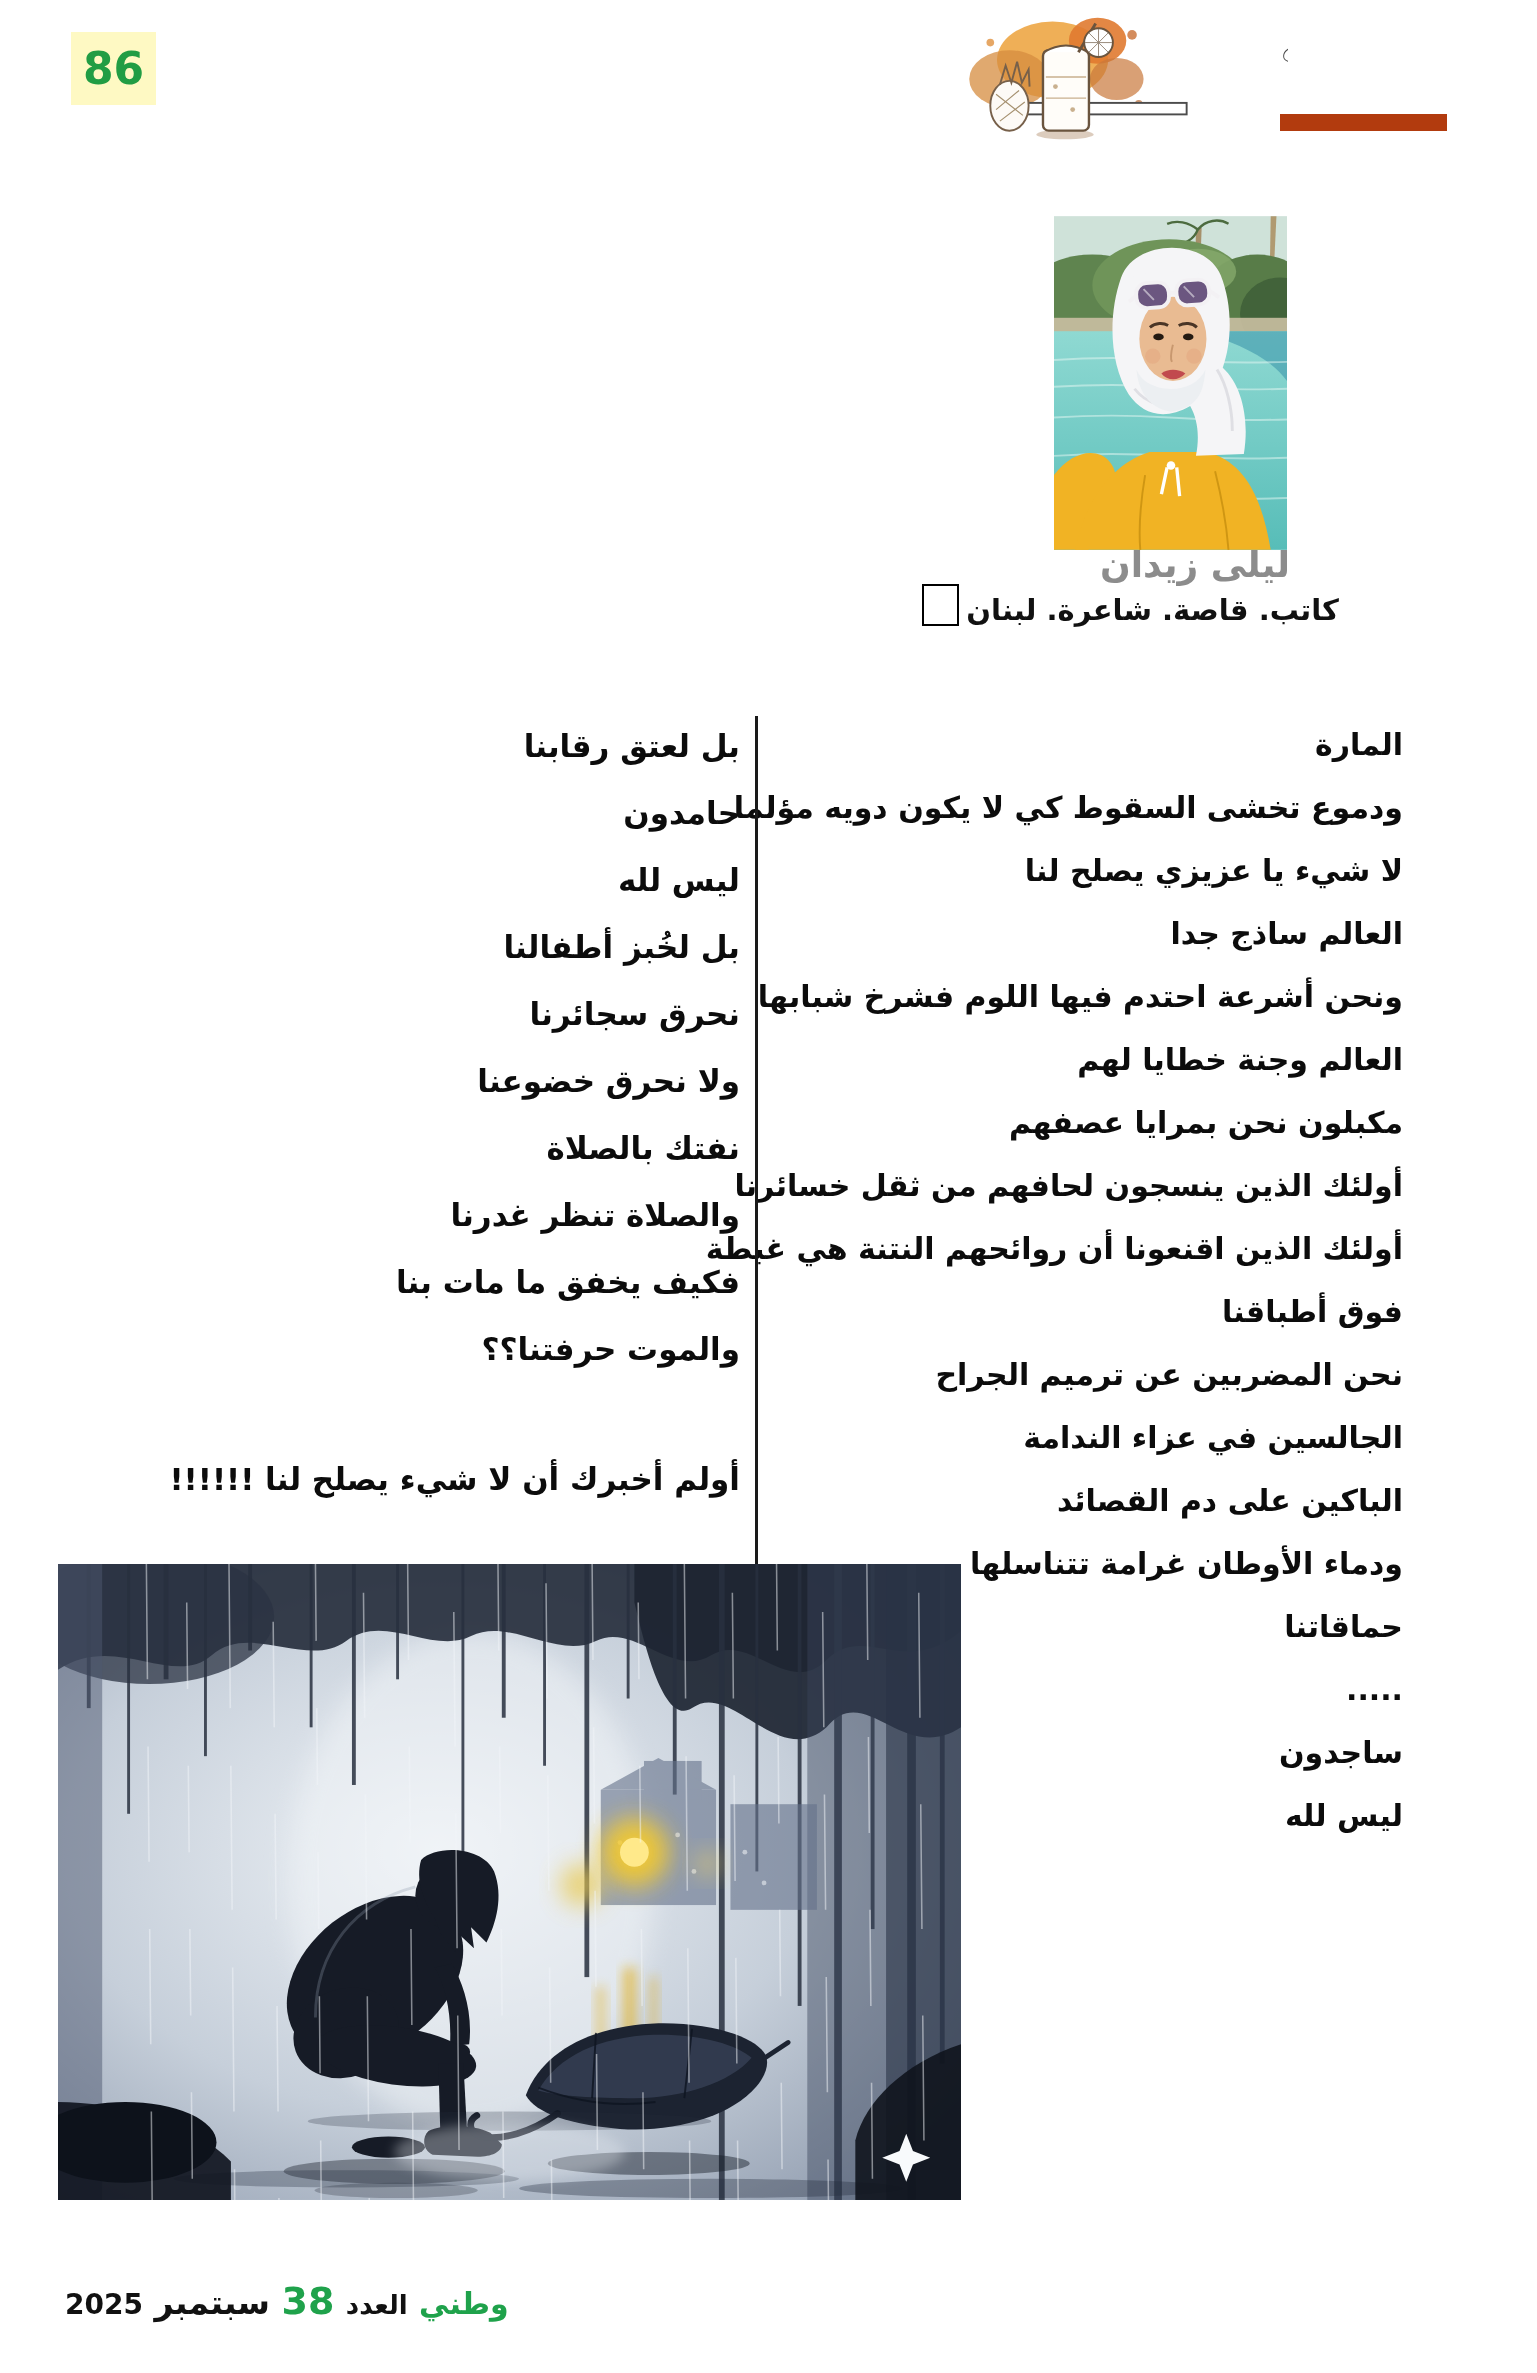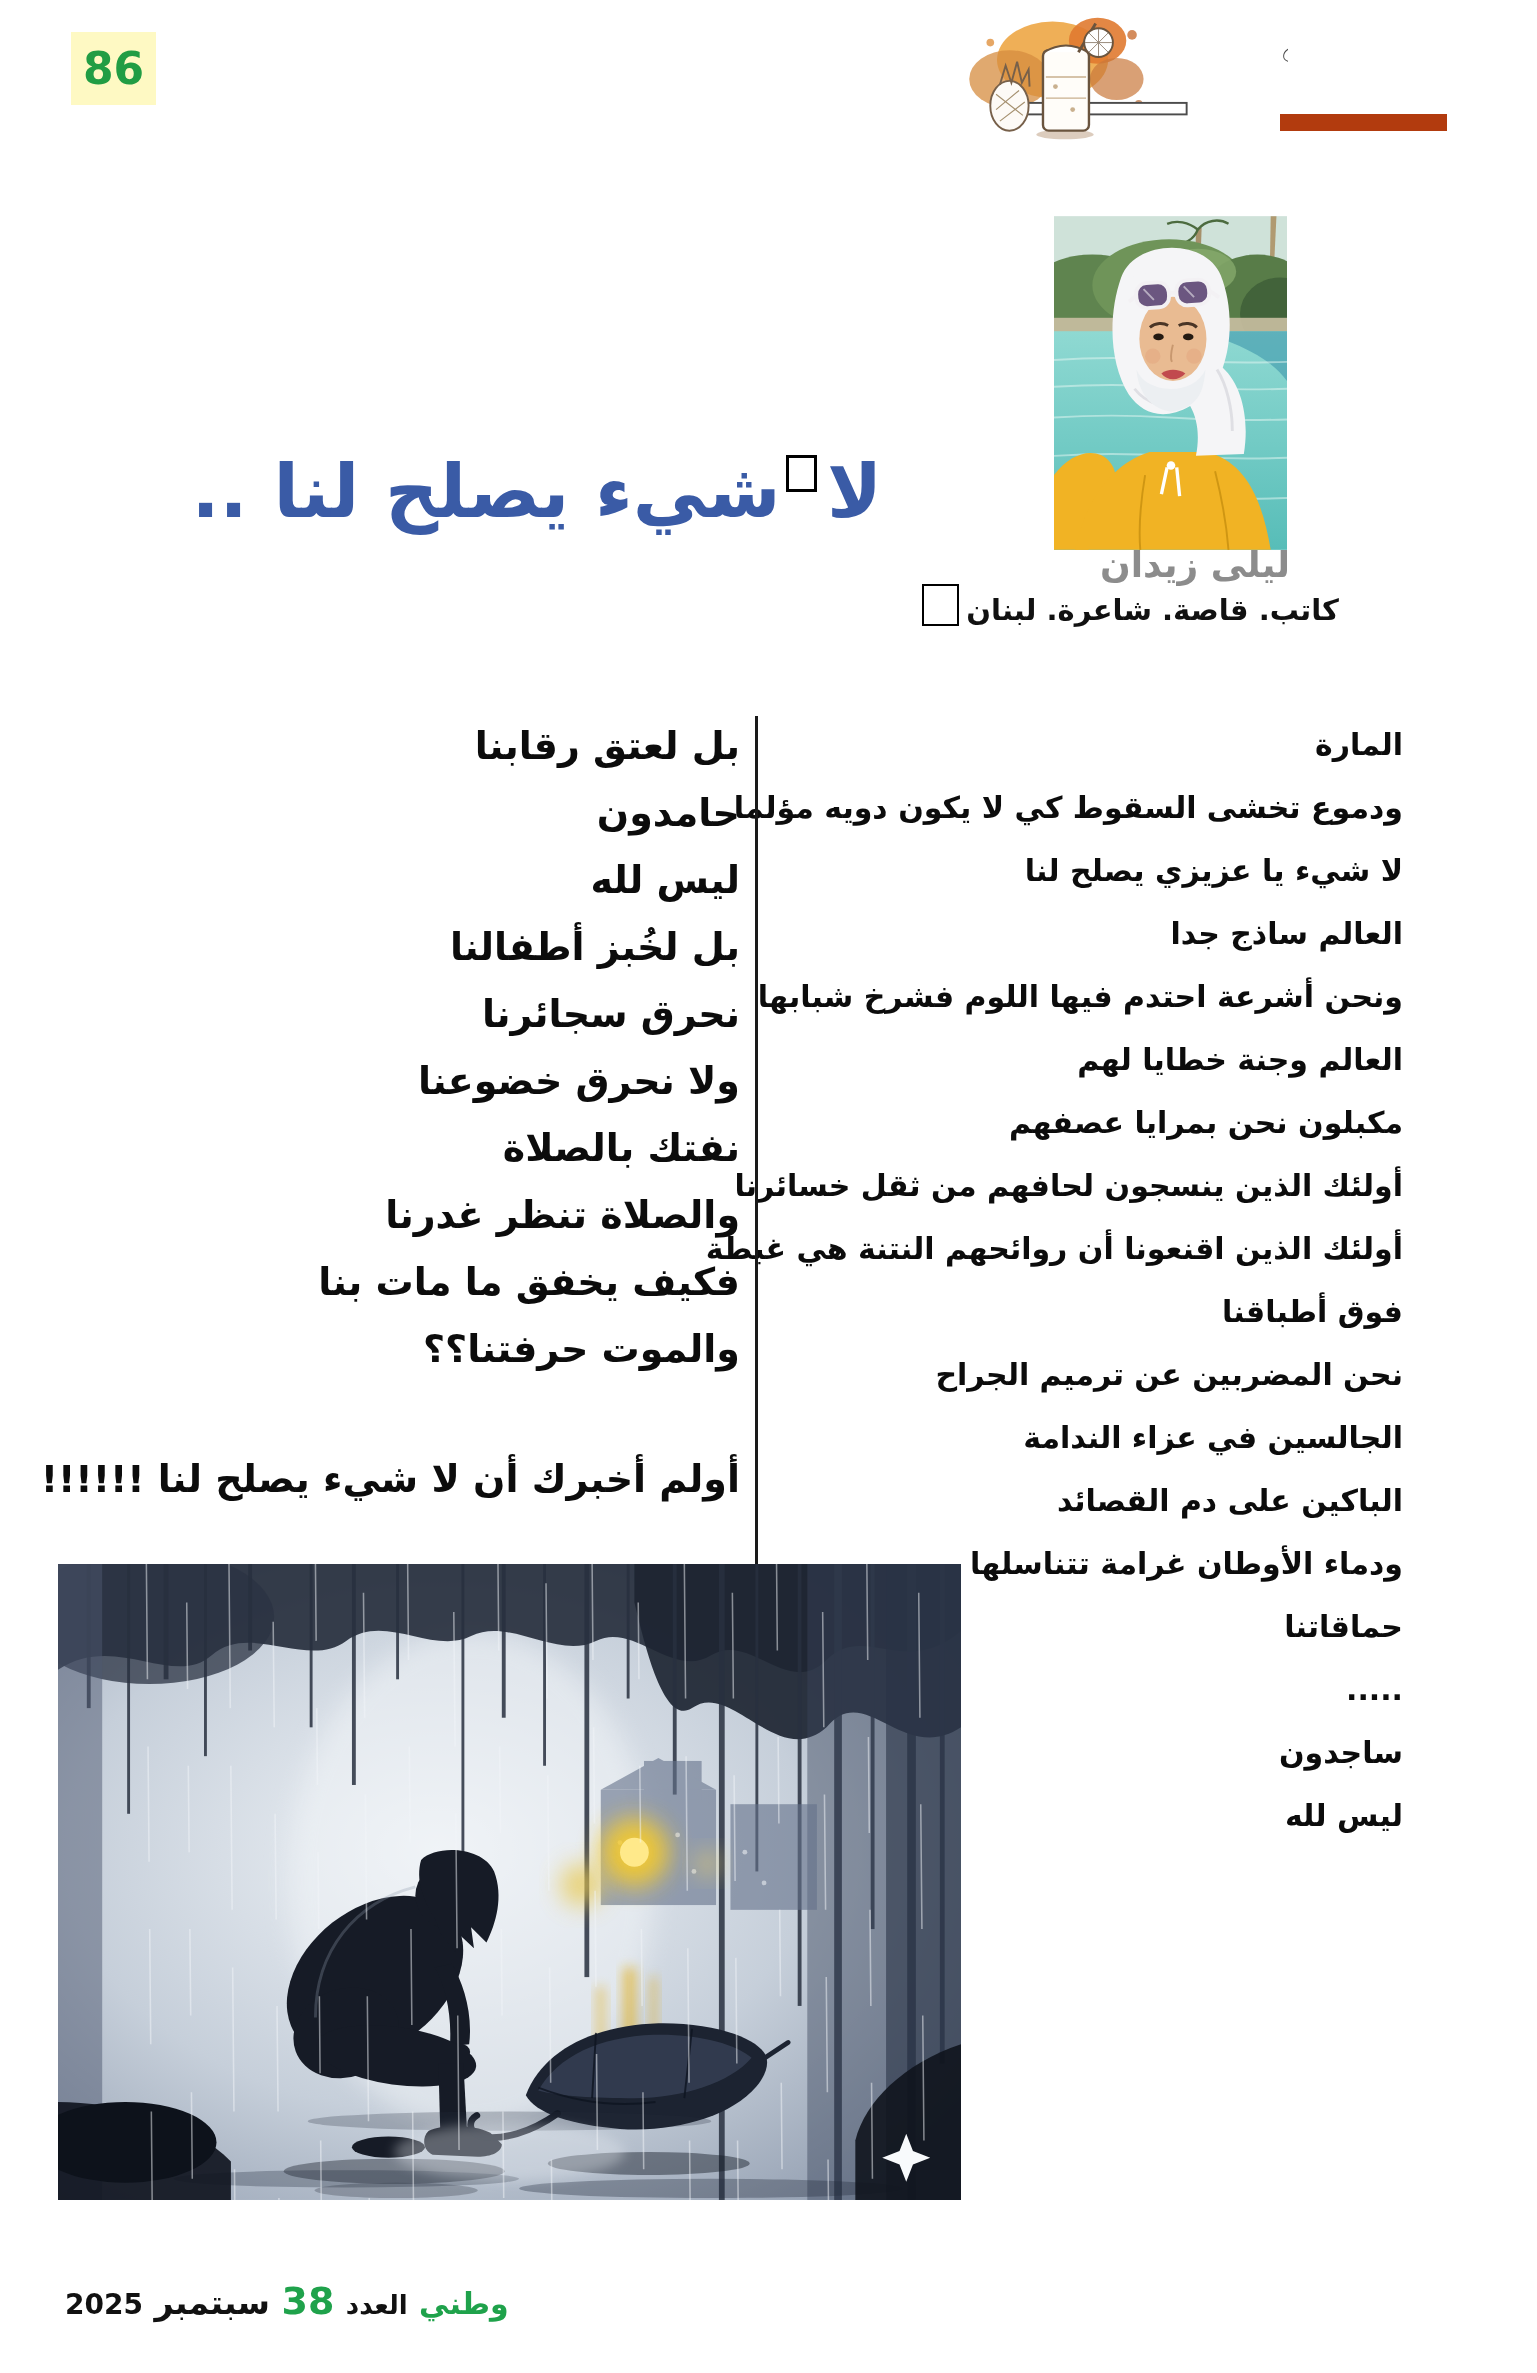--- a/index.html
+++ b/index.html
@@ -18,21 +18,21 @@
   .author-bio{position:absolute;right:198px;top:584px;font-size:29px;font-weight:bold;color:#111;white-space:nowrap;}
   .tofu-sm{display:inline-block;width:33px;height:38px;border:2.9px solid #000;vertical-align:-5.8px;margin-inline-start:7.7px;}
   
   .main-title{position:absolute;right:655px;top:448px;font-size:74px;font-weight:bold;color:#3A5BA6;
               white-space:nowrap;direction:rtl;}
   .tofu-lg{display:inline-block;width:25px;height:31px;border:3.8px solid #000;vertical-align:25px;margin:0 9.6px 0 5.8px;}
   
   .poem-col{position:absolute;text-align:right;color:#0c0c0c;font-weight:bold;}
   .poem-right{top:713px;right:134px;width:634px;font-size:30px;}
   .poem-right .poem-line{height:63px;line-height:63px;white-space:nowrap;}
-  .poem-left{top:713px;right:797px;width:596px;font-size:38px;}
+  .poem-left{top:713px;right:797px;width:596px;font-size:31px;}
   .poem-left .poem-line{height:67px;line-height:67px;white-space:nowrap;}
   .poem-left .poem-line:last-child{margin-top:63px;}
   .col-divider{position:absolute;left:755px;top:716px;width:2.9px;height:850px;background:#1a1a1a;}
   
   .art-svg{position:absolute;left:58px;top:1564px;width:903px;height:636px;}
   
   .footer{position:absolute;left:65px;top:2279px;display:flex;direction:rtl;align-items:baseline;gap:11.5px;white-space:nowrap;}
   .footer .f-mag{color:#1FA24B;font-size:30px;font-weight:bold;}
   .footer .f-lbl{color:#111;font-size:26px;font-weight:bold;}
   .footer .f-num{color:#1FA24B;font-size:38px;font-weight:bold;}
@@ -131,23 +131,20 @@
       <path d="M118 262 L112 290 M128 262 L131 292" stroke="#fff" stroke-width="3.5"></path>
       <circle cx="122" cy="260" r="4.5" fill="#fff"></circle>
     </g>
   </svg>
 
   <div class="author-name">ليلى زيدان</div>
   <div class="author-bio">
     <span>كاتب. قاصة. شاعرة. لبنان</span><span class="tofu-sm"></span>
   </div>
 
-  <div class="main-title">
-    <span>لا</span><span class="tofu-lg"></span><span>شيء يصلح لنا ..</span>
-  </div>
 
   <div class="poem-col poem-right">
       <div class="poem-line">المارة</div>
       <div class="poem-line">ودموع تخشى السقوط كي لا يكون دويه مؤلما</div>
       <div class="poem-line">لا شيء يا عزيزي يصلح لنا</div>
       <div class="poem-line">العالم ساذج جدا</div>
       <div class="poem-line">ونحن أشرعة احتدم فيها اللوم فشرخ شبابها</div>
       <div class="poem-line">العالم وجنة خطايا لهم</div>
       <div class="poem-line">مكبلون نحن بمرايا عصفهم</div>
       <div class="poem-line">أولئك الذين ينسجون لحافهم من ثقل خسائرنا</div>

